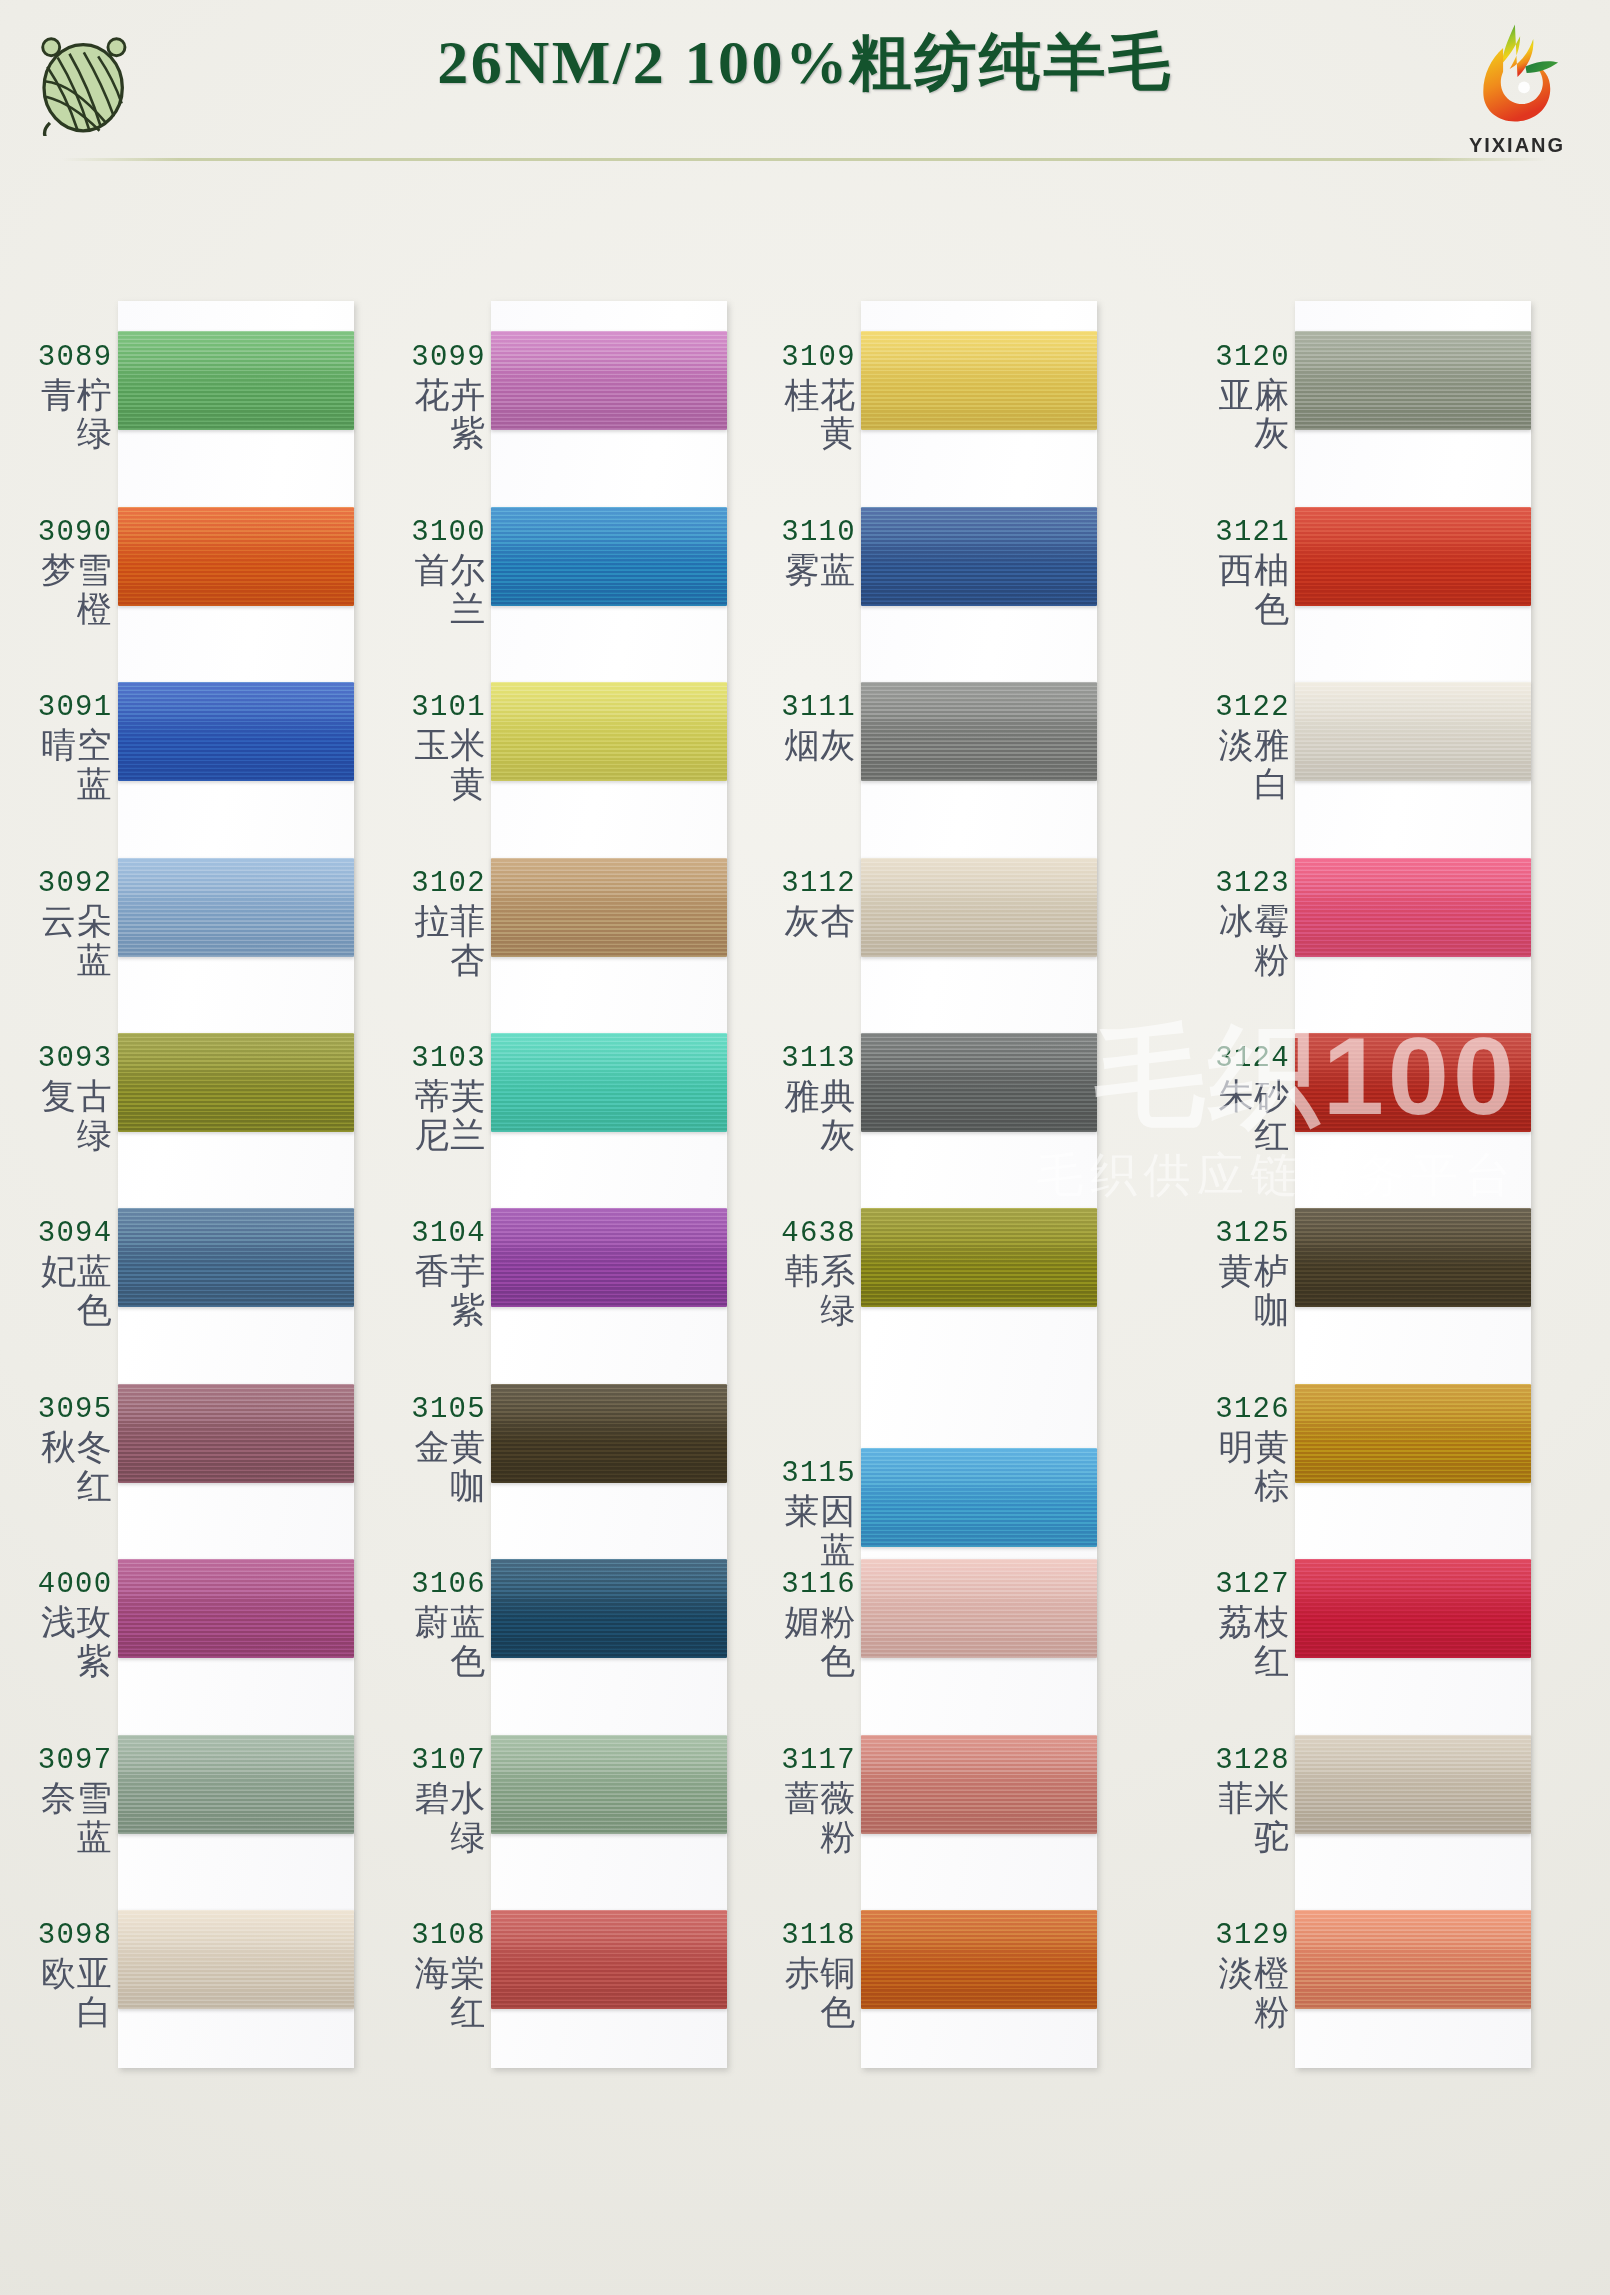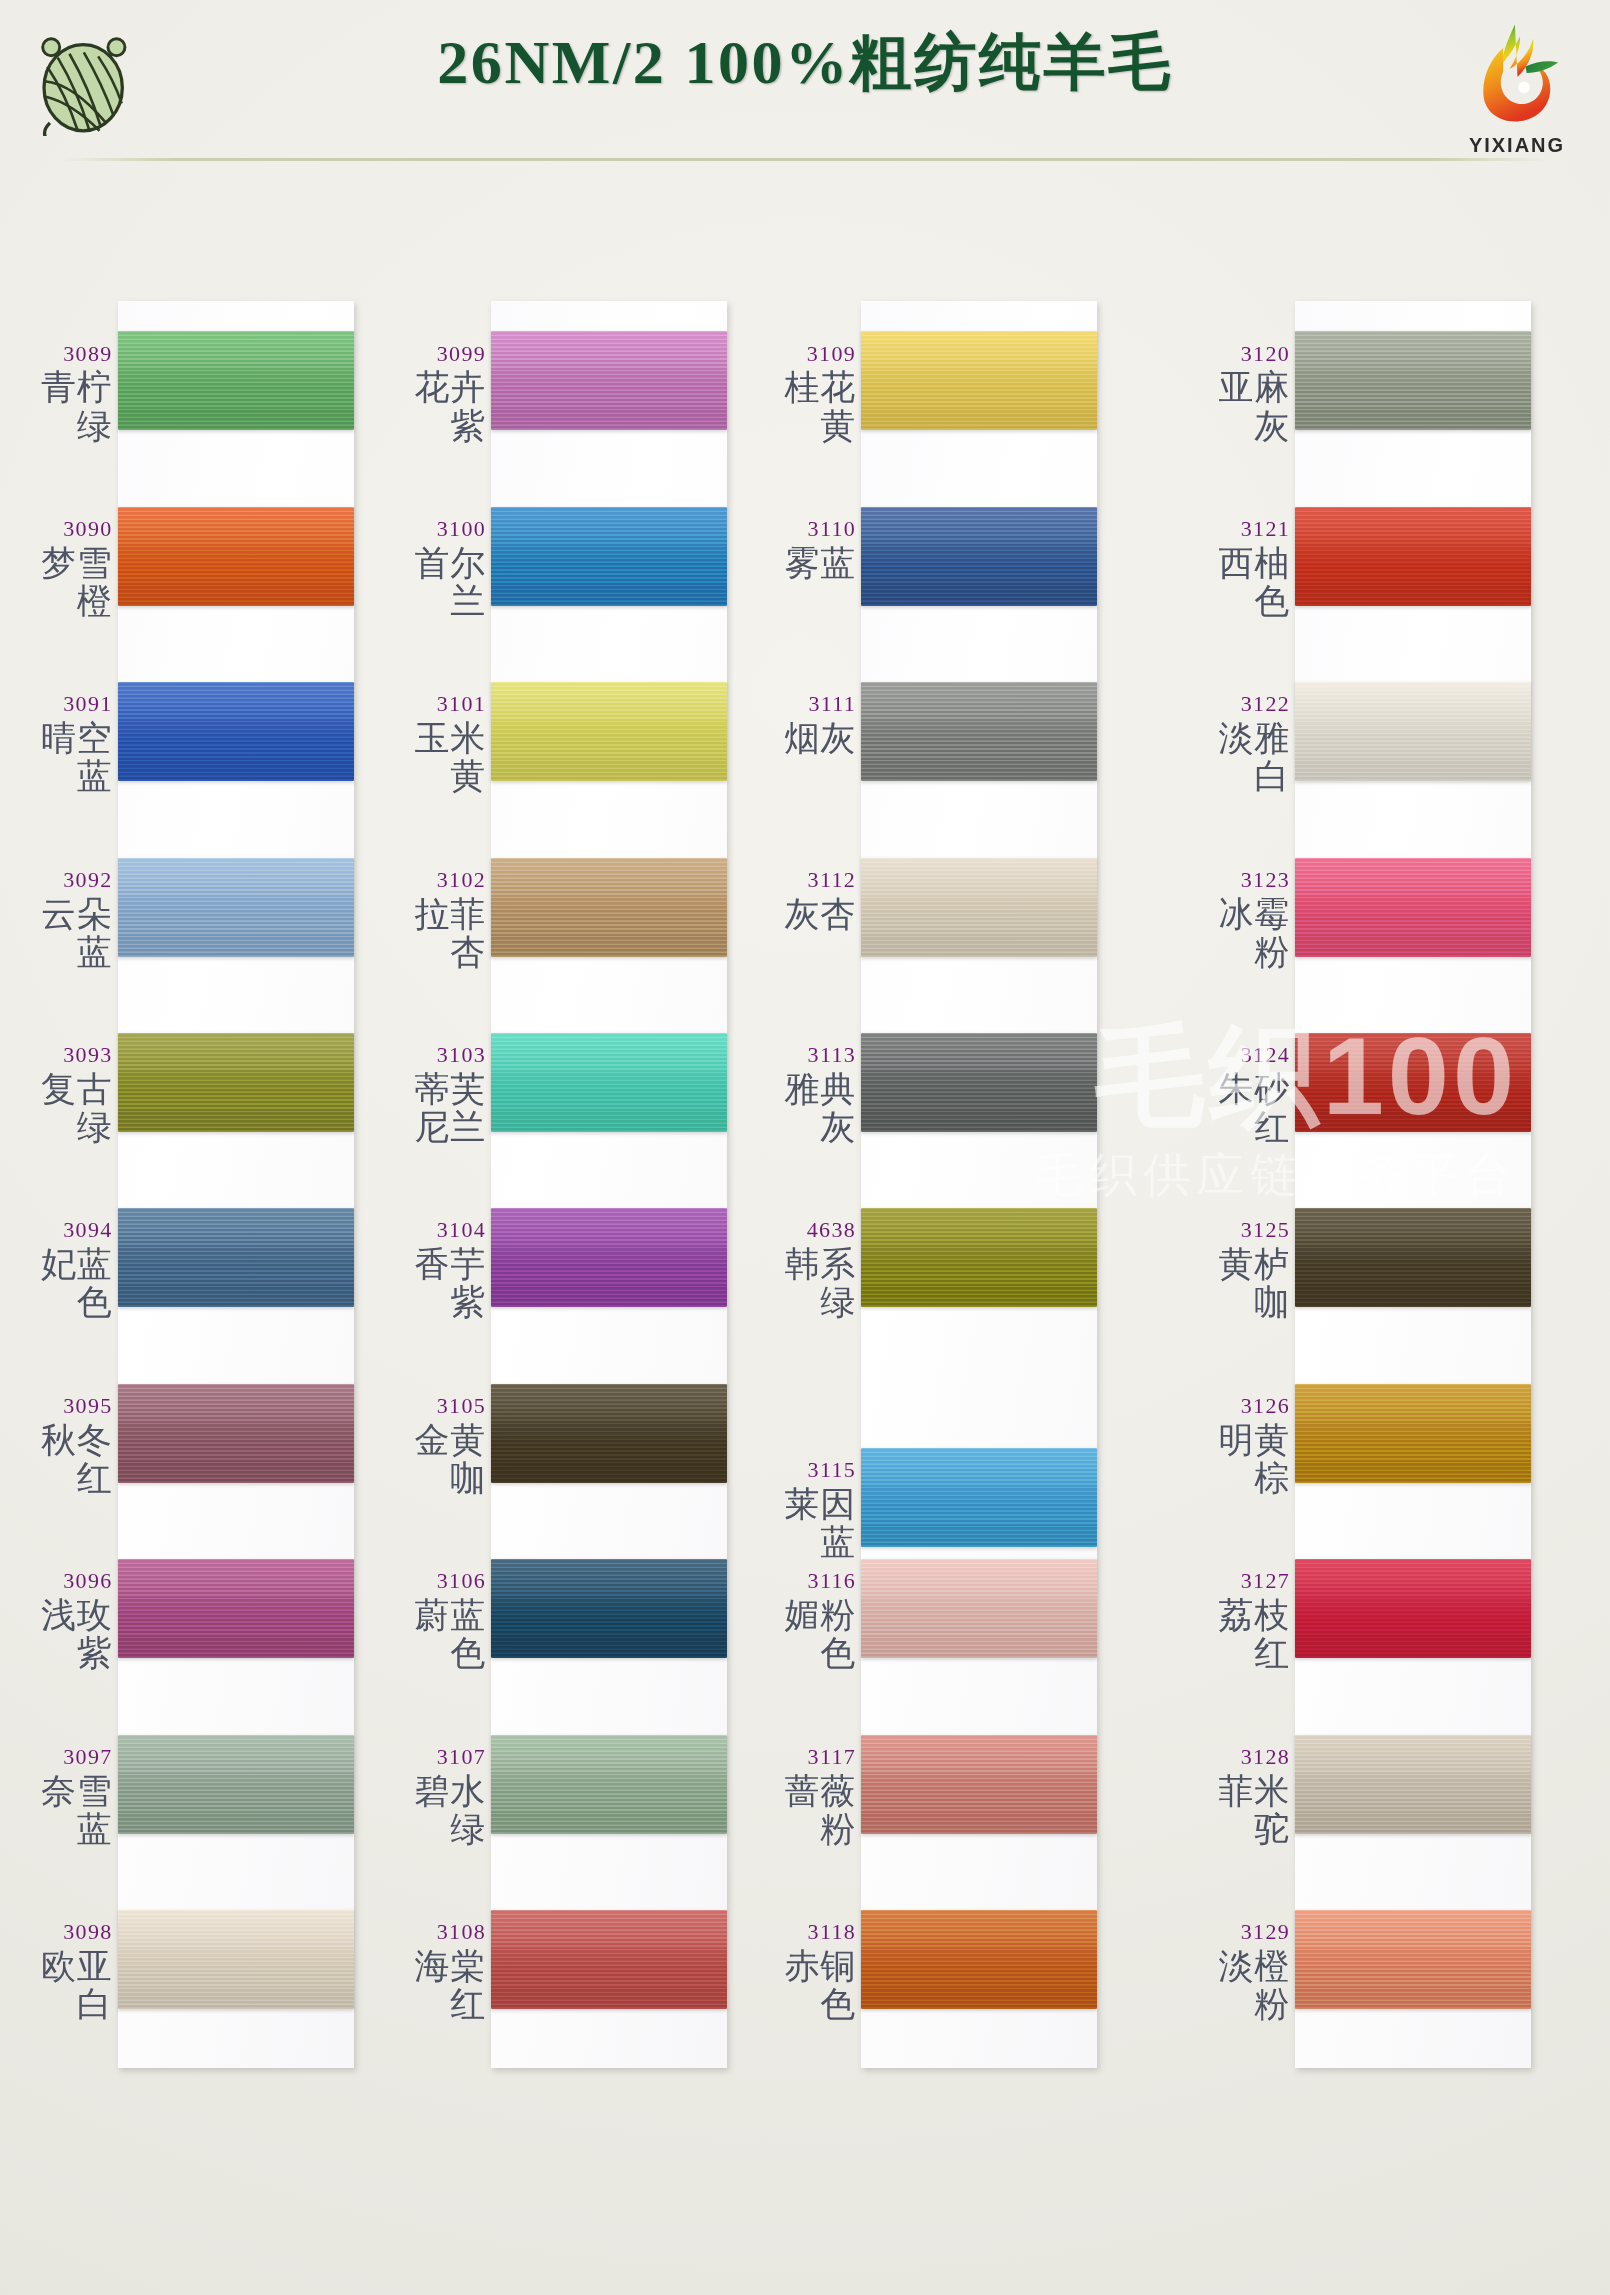--- a/index.html
+++ b/index.html
@@ -81,23 +81,23 @@
   }
 
   .swatch-row{
     position:absolute;left:0;width:380px;height:160px;
   }
   .label{
     position:absolute;left:0;top:34px;width:106px;text-align:right;
     color:#5a6070;
   }
   .code{
-    font-size:22px;letter-spacing:1.3px;line-height:1.08;
-    font-family:Liberation Serif, serif;
-    color:#701a75;
+    font-size:29px;letter-spacing:1.3px;line-height:1.08;
+    font-family:Liberation Mono, monospace;
+    color:#14532d;
   }
   .cname{
     font-size:35px;letter-spacing:0.7px;margin-top:3.9px;line-height:1.1;
     font-family:"Liberation Serif","DejaVu Serif",serif;
     color:#4e5464;
   }
   .skein{
     position:absolute;left:111px;width:236px;height:99px;top:23.6px;
     border-radius:1.3px;
     box-shadow:0 1.3px 3.3px rgba(90,90,90,.22);
@@ -229,21 +229,21 @@
         </div>
         <div class="swatch-row" style="top: 1072px;">
           <div class="label">
             <div class="code">3095</div>
             <div class="cname">秋冬红</div>
           </div>
           <div class="skein" style="background: rgb(155, 98, 114);"></div>
         </div>
         <div class="swatch-row" style="top: 1247px;">
           <div class="label">
-            <div class="code">3096</div>
+            <div class="code">4000</div>
             <div class="cname">浅玫紫</div>
           </div>
           <div class="skein" style="background: rgb(179, 81, 140);"></div>
         </div>
         <div class="swatch-row" style="top: 1423px;">
           <div class="label">
             <div class="code">3097</div>
             <div class="cname">奈雪蓝</div>
           </div>
           <div class="skein" style="background: rgb(157, 179, 160);"></div>

